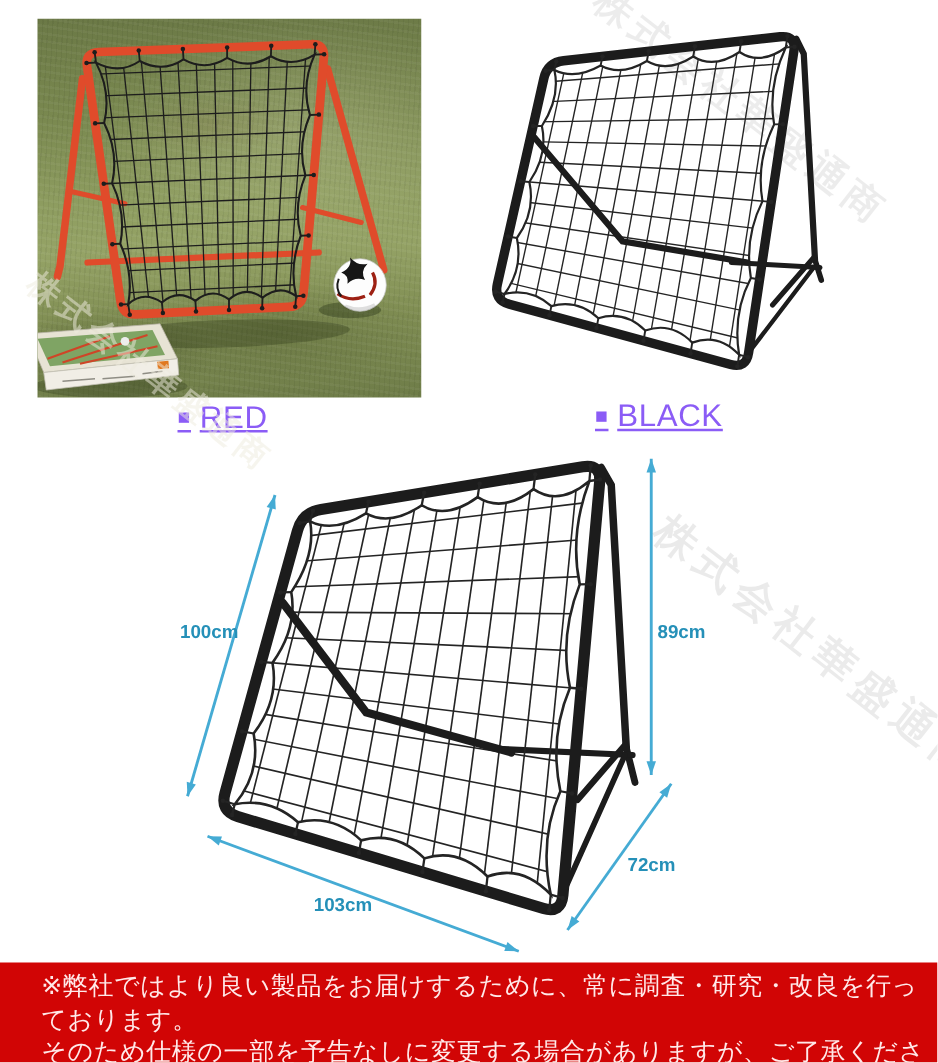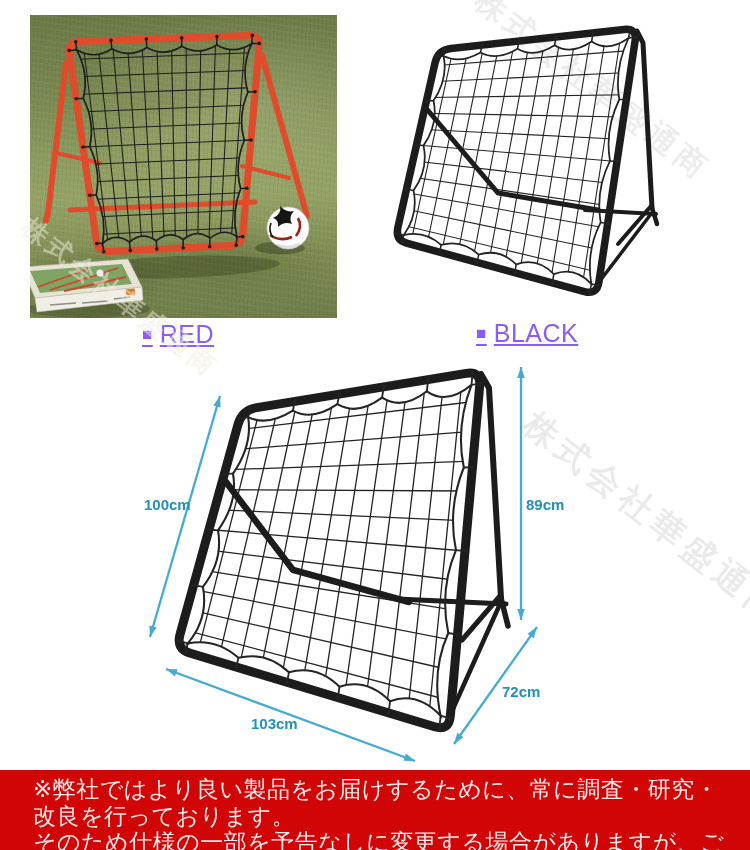--- a/index.html
+++ b/index.html
@@ -39,21 +39,21 @@
   .wm3{left:36px;top:210px;font-size:26px;letter-spacing:4px;color:#efecdf;opacity:0.5;z-index:3;}
 
   
   #svg-main{left:60px;top:360px;}
   text.dim{font-family:"Liberation Sans","DejaVu Sans",sans-serif;font-size:15px;font-weight:bold;
            fill:var(--dim-label,#2590b8);}
 
   
   .notice{position:absolute;left:0;top:770px;width:750px;height:80px;box-sizing:border-box;
           background:var(--notice-bg,#d10505);color:var(--notice-text,#ffe9e9);
-          padding:6px 10px 0 33px;font-size:23px;line-height:26.5px;letter-spacing:0.5px;}
+          padding:6px 10px 0 33px;font-size:20px;line-height:26.5px;letter-spacing:0.5px;}
 </style>
 </head>
 <body>
 
 <div class="wm wm1">株式会社華盛通商</div>
 <div class="wm wm2">株式会社華盛通商</div>
 
 <div class="photo-left">
   <svg id="svg-red" width="307" height="303" viewBox="0 0 307 303">
     <g id="red-shadows">

